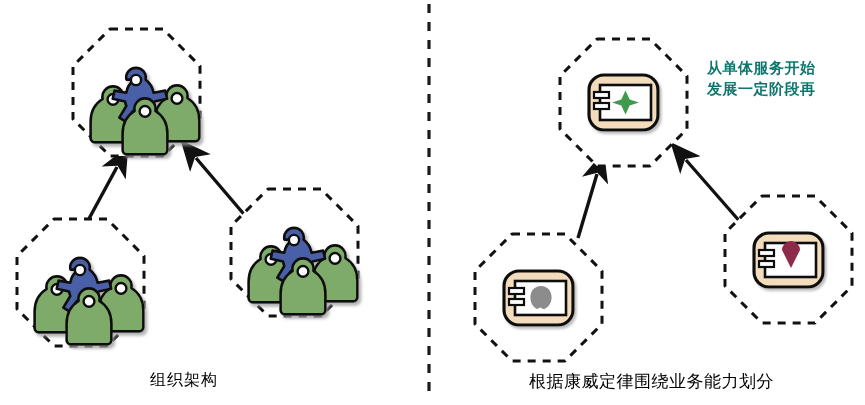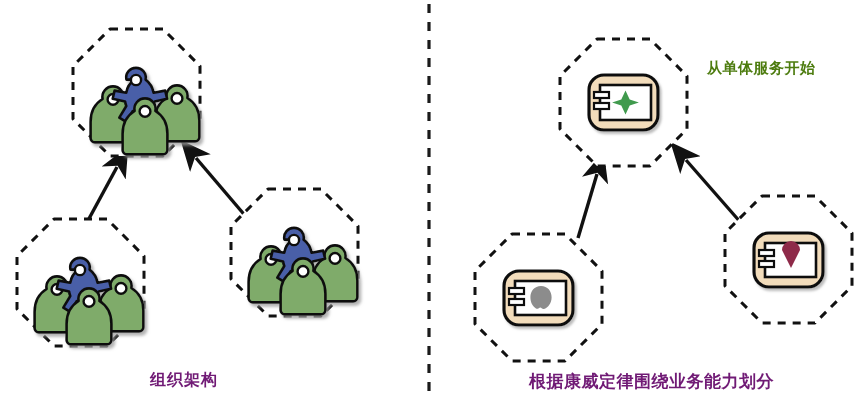--- a/index.html
+++ b/index.html
@@ -5,30 +5,30 @@
   html,body{margin:0;padding:0;background:#ffffff;}
   body{
     width:865px;height:405px;
     font-family:"DejaVu Sans","Liberation Sans",sans-serif;
     position:relative;overflow:hidden;
   }
   #stage{position:absolute;left:0;top:0;width:865px;height:405px;}
   svg{display:block;}
   .cap{
     position:absolute;
-    color:#701a75;
-    font-weight:700;
+    color:#000000;
+    font-weight:400;
     white-space:nowrap;
     font-family:"DejaVu Sans","Liberation Sans",sans-serif;
   }
   #left-caption{left:150px;top:370px;font-size:16px;letter-spacing:1px;}
   #right-caption{left:529px;top:370px;font-size:17px;letter-spacing:0.5px;}
   #note{
     position:absolute;left:707px;top:58px;
-    color:#4d7c0f;font-weight:700;font-size:15px;line-height:1.42;
+    color:#0f766e;font-weight:700;font-size:15px;line-height:1.42;
     letter-spacing:0.5px;
   }
   #note div{white-space:nowrap;}
 </style>
 </head>
 <body>
 
 <div id="stage">
 
 <svg width="865" height="405" viewBox="0 0 865 405">
@@ -166,15 +166,16 @@
     </g>
   </g>
 </svg>
 
 <div class="cap" id="left-caption">组织架构</div>
 
 <div class="cap" id="right-caption">根据康威定律围绕业务能力划分</div>
 
 <div id="note">
   <div>从单体服务开始</div>
+  <div>发展一定阶段再</div>
 </div>
 
 </div>
 
 </body></html>

